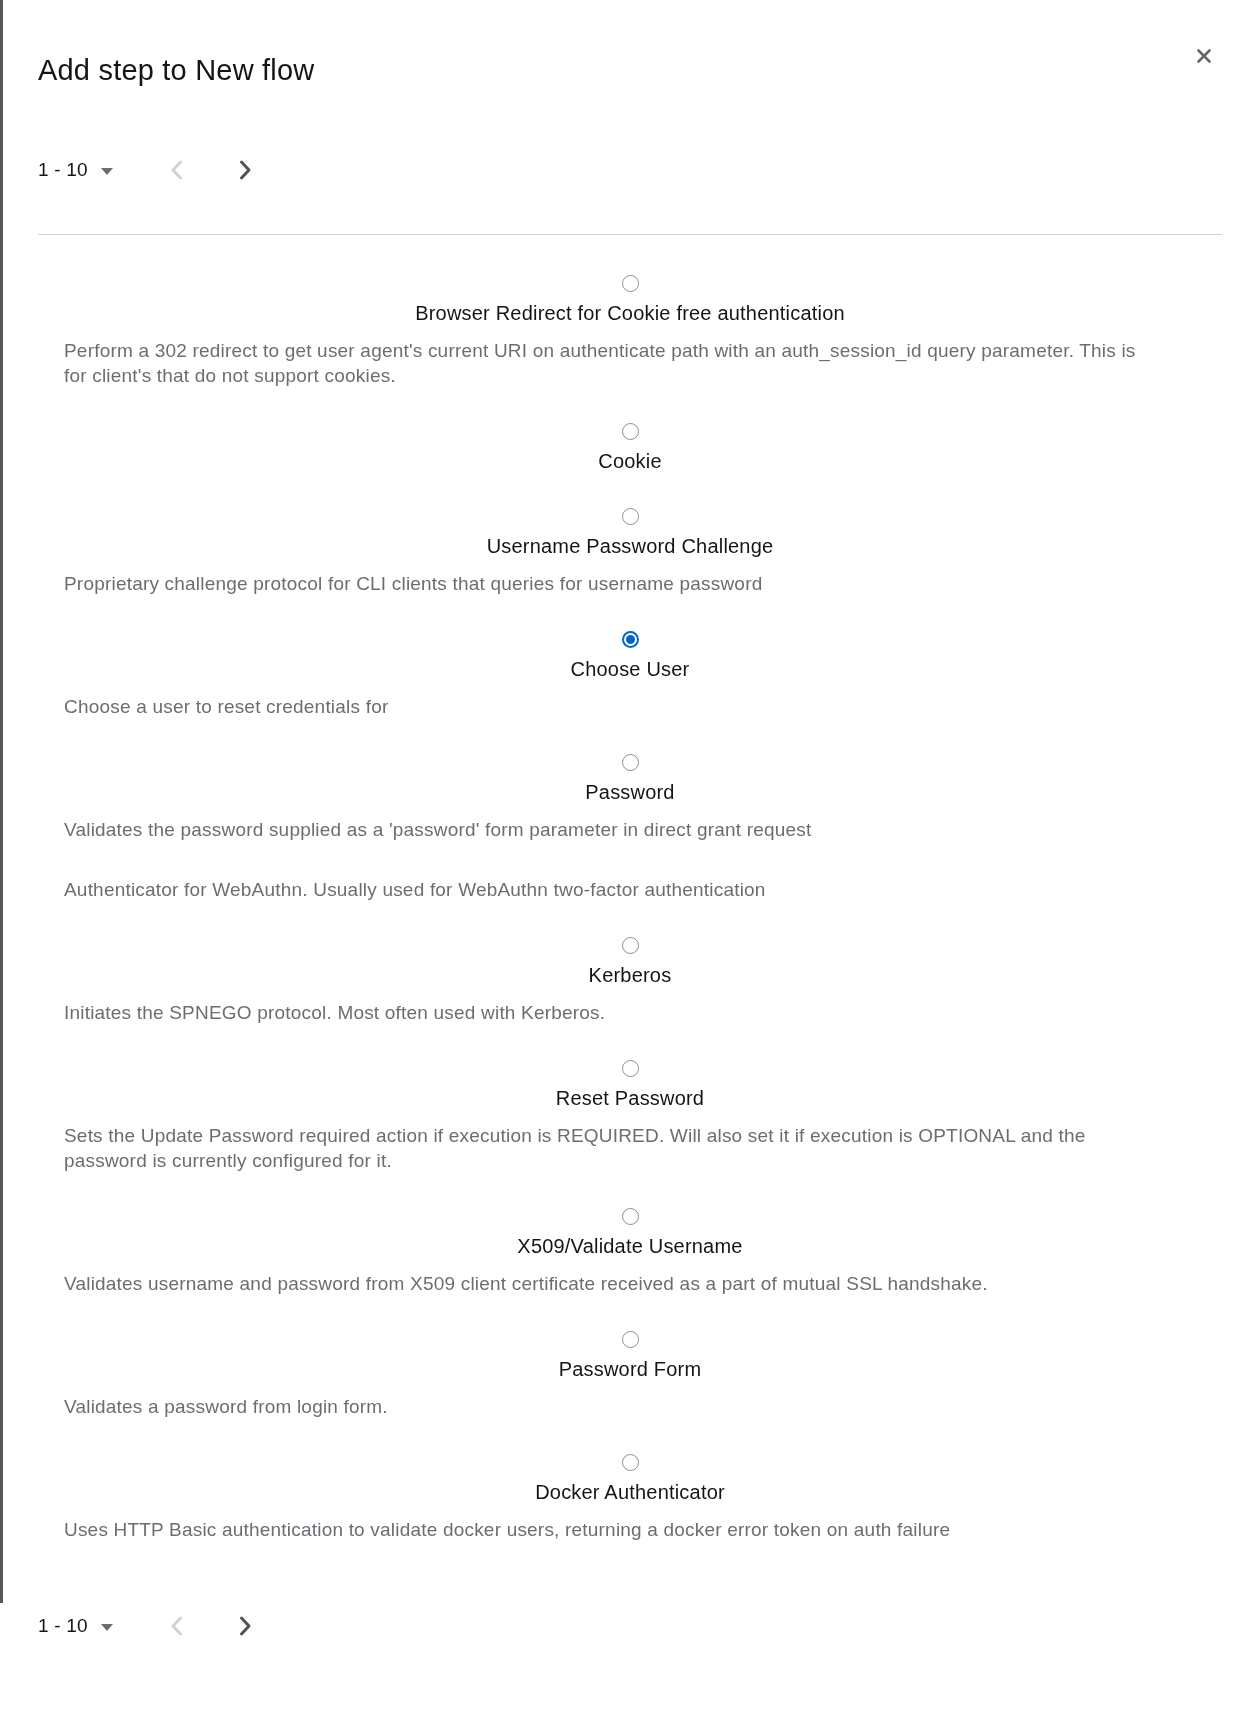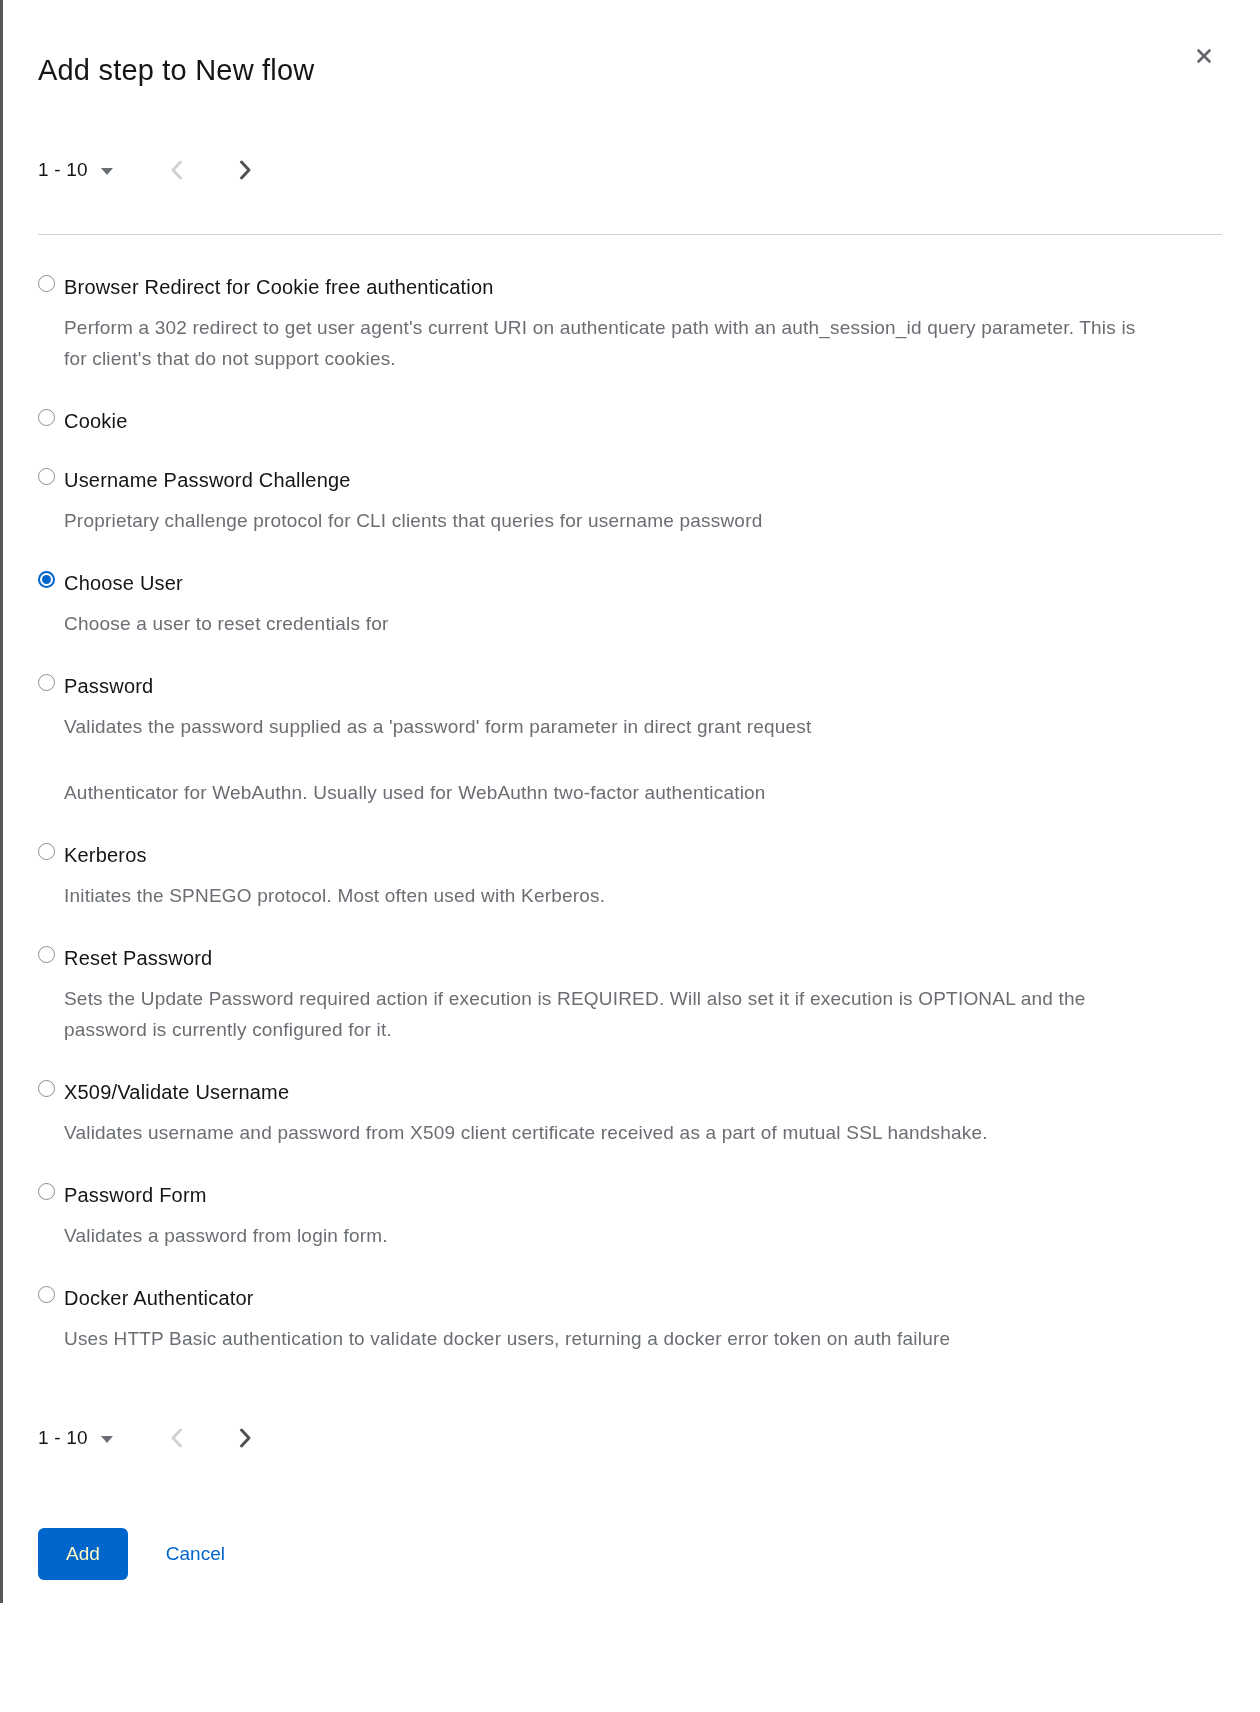--- a/index.html
+++ b/index.html
@@ -60,38 +60,38 @@
   .chev-disabled { stroke: #d2d2d2; }
 
   .divider {
     border: none; border-top: 1px solid #d2d2d2;
     margin-top: 46px;
   }
 
   
   .list { padding-top: 40px; }
   .item { margin-bottom: 35px; }
-  .item-head { display: flex; gap: 9px; }
+  .item-head { display: flex; align-items: center; gap: 9px; flex-direction: column; }
   .radio {
     flex: none; width: 17px; height: 17px;
     border: 1px solid #8a8d90; border-radius: 50%;
     background: #fff; position: relative; cursor: pointer;
   }
   .radio.checked { border: 2px solid #0066cc; }
   .radio.checked::after {
     content: ""; position: absolute; inset: 2px;
     border-radius: 50%; background: #0066cc;
   }
   .item-title {
     font-size: 20px; line-height: 24px; color: #151515; letter-spacing: 0.2px;
     cursor: pointer;
   }
   .item-desc {
     margin: 13px 0 0 26px;
-    font-size: 19px; line-height: 31px; color: #6a6e73;
+    font-size: 19px; line-height: 25px; color: #6a6e73;
     letter-spacing: 0.2px; max-width: 1078px;
   }
 
   
   .footer { display: flex; align-items: center; margin-top: 72px; }
   .add-btn {
     height: 52px; padding: 0 28px;
     background: #0066cc; color: #fef9c3;
     font-size: 19px; font-family: inherit;
     border: none; border-radius: 6px; cursor: pointer;

